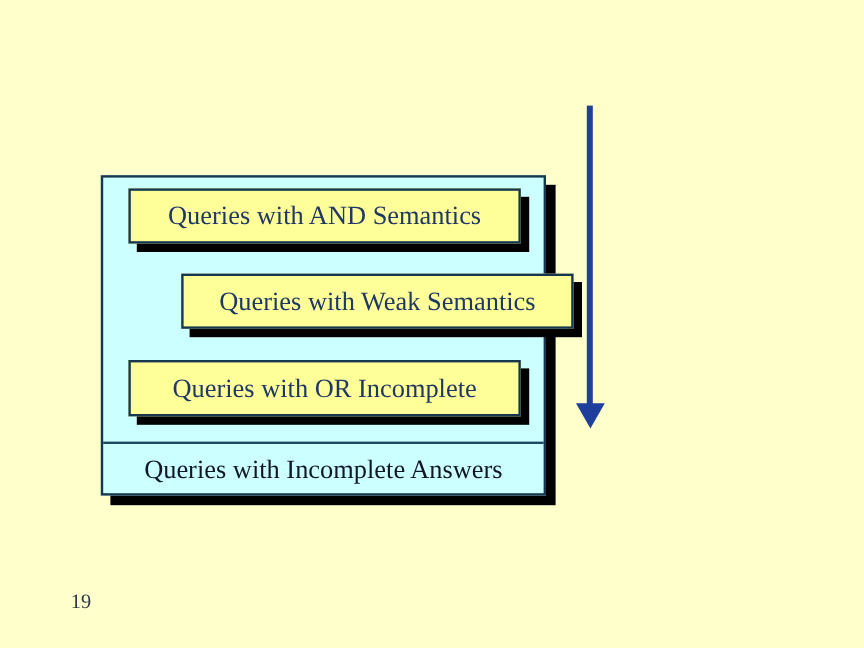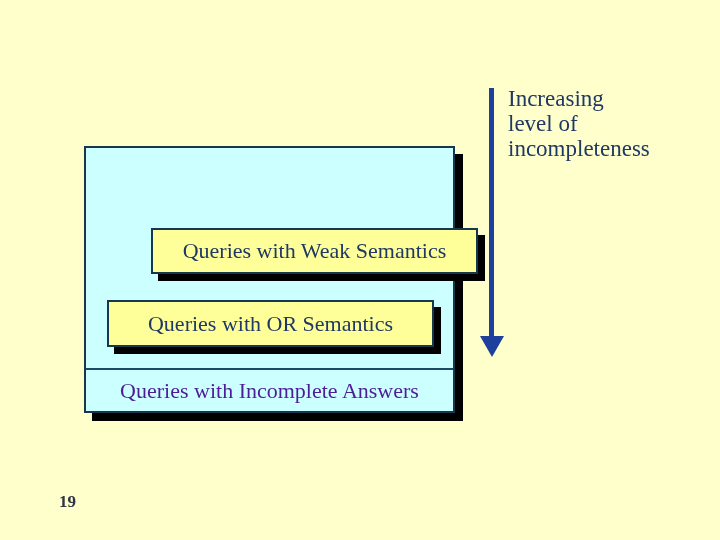--- a/index.html
+++ b/index.html
@@ -35,21 +35,21 @@
   .box-or  {left:21px;top:152px;width:327px;height:47px;}
   .divider{
     position:absolute;
     left:0;right:0;top:220px;height:2px;
     background:#1A4B63;
   }
   .container-label{
     position:absolute;
     left:0;right:0;top:222px;bottom:0;
     display:flex;align-items:center;justify-content:center;
-    color:#4c1d95;
+    color:#0f172a;
     font-size:22px;
     white-space:nowrap;
   }
   .arrow-line{
     position:absolute;
     left:489px;top:88px;
     width:5px;height:249px;
     background:#1E3F9C;
   }
   .arrow-head{
@@ -67,44 +67,41 @@
     color:#1F3864;
     font-size:23px;
     line-height:25px;
   }
   .caption span{display:block;}
   .page-number{
     position:absolute;
     left:59px;top:492px;
     color:#2E3545;
     font-size:17px;
-    font-weight:bold;
   }
 </style>
 </head>
 <body>
 
 <div class="slide">
 
 
   <div class="container">
+    <div class="ybox box-and">
+      <span>Queries with AND Semantics</span>
+    </div>
     <div class="ybox box-weak">
       <span>Queries with Weak Semantics</span>
     </div>
     <div class="ybox box-or">
-      <span>Queries with OR Semantics</span>
+      <span>Queries with OR Incomplete</span>
     </div>
     <div class="divider"></div>
     <div class="container-label">Queries with Incomplete Answers</div>
   </div>
 
   <div class="arrow-line"></div>
   <div class="arrow-head"></div>
 
-  <div class="caption">
-    <span>Increasing</span>
-    <span>level of</span>
-    <span>incompleteness</span>
-  </div>
 
   <div class="page-number">19</div>
 
 </div>
 
 </body></html>

